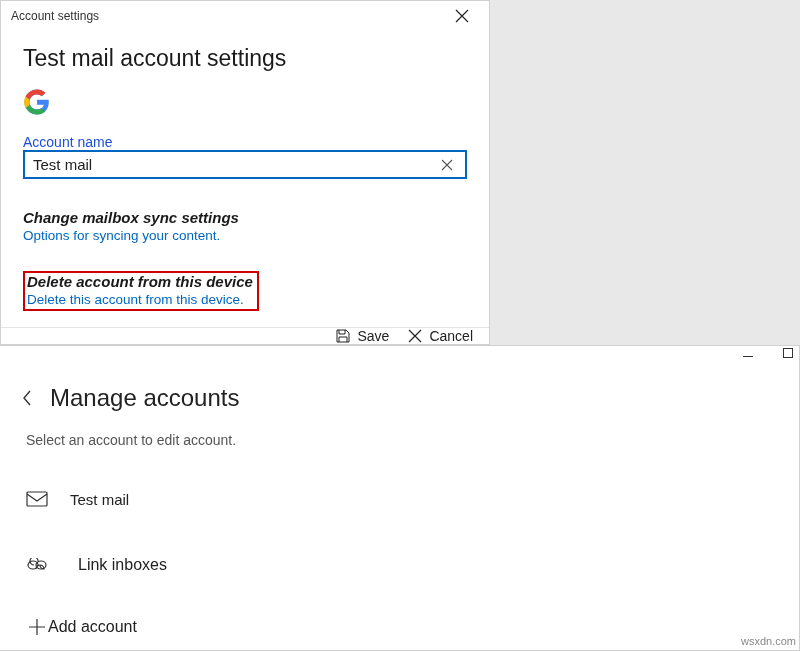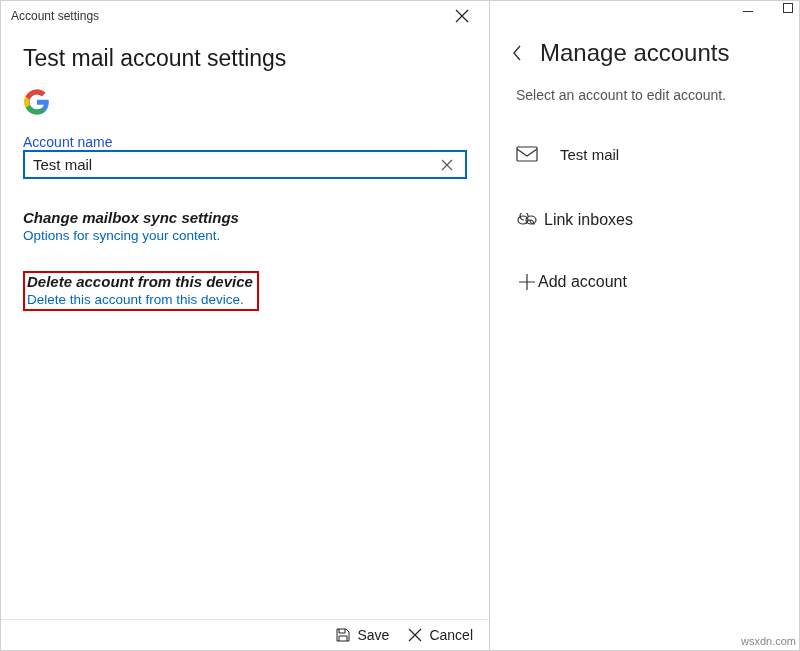--- a/index.html
+++ b/index.html
@@ -1,52 +1,52 @@
 <!DOCTYPE html>
 <html><head>
 <meta charset="utf-8">
 <style>
   * { box-sizing: border-box; margin: 0; padding: 0; font-family: "Segoe UI", Arial, sans-serif; }
   body { width: 800px; height: 651px; overflow: hidden; background: #e8e8e8; position: relative; }
-  .container { display: flex; width: 800px; height: 651px; }
+  .container { display: flex; width: 800px; height: 651px; flex-direction: column; }
   
   
   .left-pane { width: 490px; height: 651px; background: #fff; position: relative; display: flex; flex-direction: column; border: 1px solid #d0d0d0; }
   .left-header { display: flex; justify-content: space-between; align-items: center; padding: 4px 10px 4px 10px; font-size: 12px; color: #333; }
   .close-x { font-size: 16px; font-weight: 400; cursor: pointer; padding: 4px 10px; color: #333; }
   .left-body { padding: 14px 22px 0 22px; flex: 1; }
   .dialog-title { font-size: 23px; font-weight: 400; color: #1a1a1a; margin-bottom: 16px; }
   .google-icon { width: 28px; height: 28px; margin-bottom: 18px; }
   .field-label { font-size: 14px; color: #1d4ed8; margin-bottom: 0; }
   .input-wrap { display: flex; align-items: center; border: 2px solid #0067c0; padding: 4px 8px; font-size: 15px; width: 100%; margin-bottom: 30px; }
   .input-wrap input { border: none; outline: none; flex: 1; font-size: 15px; color: #222; }
   .input-clear { font-size: 15px; color: #555; cursor: pointer; padding: 0 4px; }
   .section-title { font-size: 15px; font-weight: 700; color: #1a1a1a; font-style: italic; }
   .section-link { font-size: 13.5px; color: #0067c0; margin-top: 2px; }
   .section-block { margin-bottom: 28px; }
   .highlight-red { border: 2px solid #cc0000; padding: 0 4px 2px 2px; display: inline-block; }
   
-  .left-footer { display: flex; justify-content: flex-end; align-items: center; gap: 18px; padding: 7px 16px; border-top: 1px solid #e5e5e5; background: #fff; }
+  .left-footer { display: flex; justify-content: flex-end; align-items: center; gap: 18px; padding: 0 16px; border-top: 1px solid #e5e5e5; background: #fff; }
   .footer-btn { display: flex; align-items: center; gap: 6px; font-size: 14px; color: #222; cursor: pointer; }
   .footer-icon { width: 16px; height: 16px; display: inline-flex; align-items: center; justify-content: center; }
   
   
   .right-pane { flex: 1; background: #fff; border: 1px solid #d0d0d0; border-left: none; position: relative; }
   .right-top { height: 14px; display: flex; justify-content: flex-end; align-items: center; padding: 0 6px; gap: 30px; color: #444; font-size: 15px; }
   .right-top .minimize { border-bottom: 1px solid #333; width: 10px; height: 0; margin-top:7px;}
   .right-top .maximize { border: 1px solid #333; width: 10px; height: 10px; }
   .right-body { padding: 24px 0 0 0; }
   .right-header { display: flex; align-items: center; gap: 16px; padding: 0 26px 20px 20px; }
   .back-icon { font-size: 20px; color: #333; cursor: pointer; }
   .right-title { font-size: 24px; font-weight: 400; color: #222; }
   .right-subtitle { font-size: 14px; color: #555; padding: 0 26px 30px 26px; }
   .account-row { display: flex; align-items: center; gap: 22px; padding: 10px 26px 32px 26px; cursor: pointer; }
   .row-icon { width: 22px; height: 22px; display: flex; align-items: center; justify-content: center; color: #333; }
   .account-label { font-size: 15px; color: #222; }
-  .link-row { display: flex; align-items: center; gap: 6px; padding: 12px 26px 28px 26px; cursor: pointer; }
+  .link-row { display: flex; align-items: center; gap: 30px; padding: 12px 26px 28px 26px; cursor: pointer; }
   .add-row { display: flex; align-items: center; padding: 12px 26px; cursor: pointer; }
   .row-text { font-size: 16px; color: #222; }
   .bg-peek { position: absolute; left: 472px; color: #0067c0; font-size: 14px; line-height: 1.4; z-index: 0; }
   
   .watermark { position: absolute; right: 4px; bottom: 4px; font-size: 11px; color: #888; }
   
   svg { display: block; }
 </style>
 </head>
 <body>

